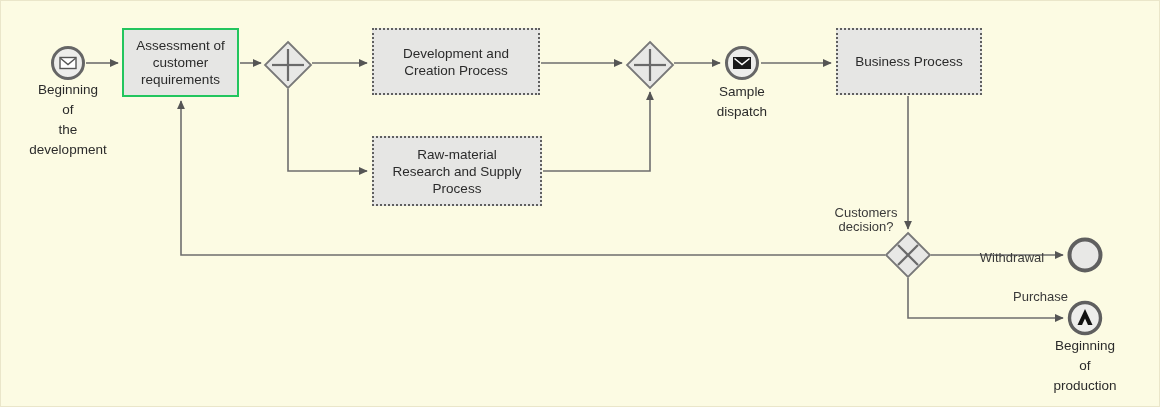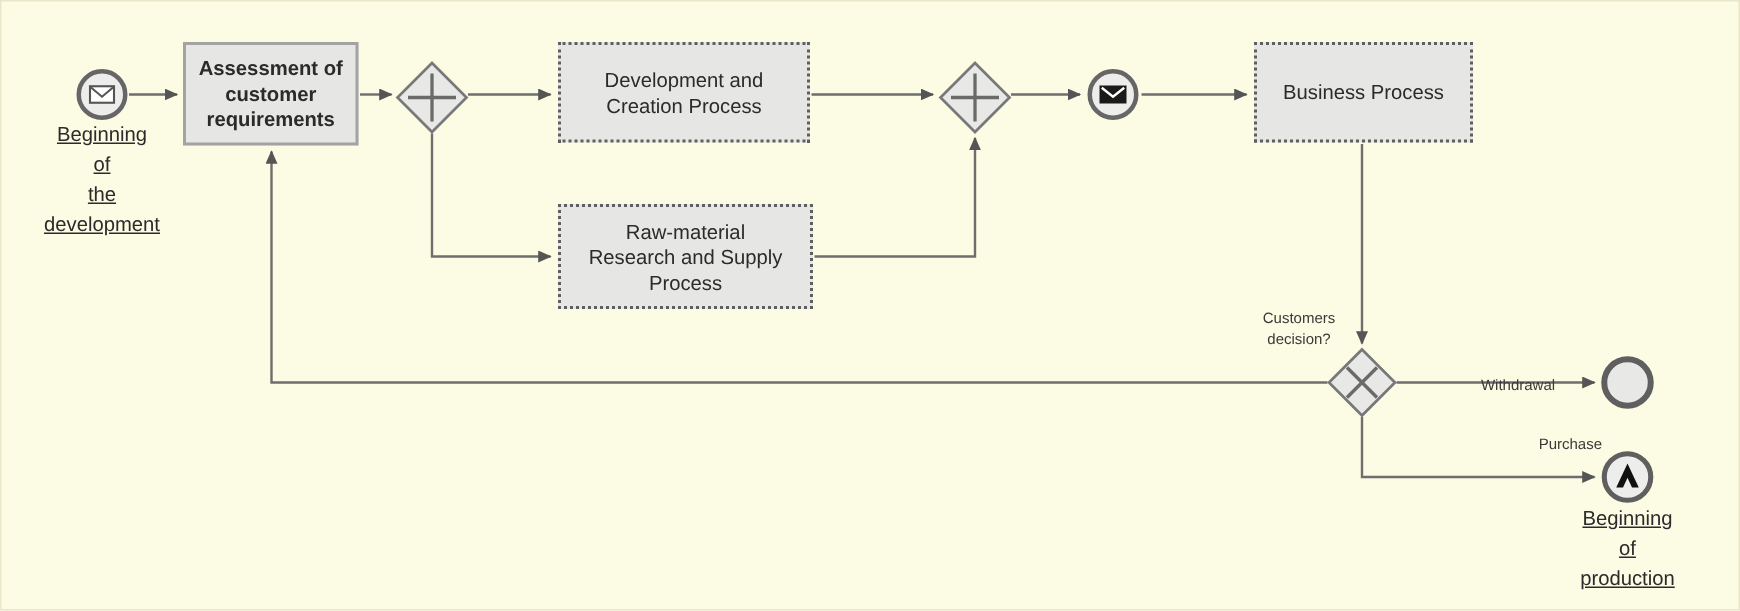--- a/index.html
+++ b/index.html
@@ -24,30 +24,30 @@
     color: #2b2b2b;
     font-size: 13.5px;
     line-height: 17px;
     display: flex;
     align-items: center;
     justify-content: center;
     text-align: center;
     white-space: pre-line;
     padding: 2px 4px;
   }
-  .task-box.solid { border: 2px solid #a3a3a3; font-weight: bold; }
+  .task-box.solid { border: 2px solid #22c55e; }
   .task-box.dotted { border: 2px dotted #5f5f5f; }
   .lbl {
     position: absolute;
     color: #2b2b2b;
     text-align: center;
     white-space: pre-line;
   }
-  .lbl.node-label { font-size: 13.5px; line-height: 20px; text-decoration: underline; }
-  .lbl.edge-label { font-size: 10px; line-height: 14px; color: #3a3a3a; }
+  .lbl.node-label { font-size: 13.5px; line-height: 20px; }
+  .lbl.edge-label { font-size: 13px; line-height: 14px; color: #3a3a3a; }
   .lbl.small { font-size: 12px; }
 </style>
 </head>
 <body>
 
 <div class="stage">
 
   <svg class="wires" viewBox="0 0 1160 407">
     <defs>
       <marker id="arrow" markerWidth="10" markerHeight="9" refX="8.2" refY="4" orient="auto" markerUnits="userSpaceOnUse">
@@ -131,20 +131,22 @@
 Research and Supply
 Process</div>
 
   <div class="task-box dotted" style="left:836px; top:28px; width:146px; height:67px;">Business Process</div>
 
   <div class="lbl node-label" style="left:8px; top:80px; width:120px;">Beginning
 of
 the
 development</div>
 
+  <div class="lbl node-label" style="left:692px; top:82px; width:100px;">Sample
+dispatch</div>
 
   <div class="lbl edge-label" style="left:815px; top:206px; width:102px;">Customers
 decision?</div>
 
   <div class="lbl node-label" style="left:1025px; top:336px; width:120px;">Beginning
 of
 production</div>
 
   <div class="lbl edge-label" style="left:962px; top:227px; width:100px;margin-top:24px;">Withdrawal</div>
 

